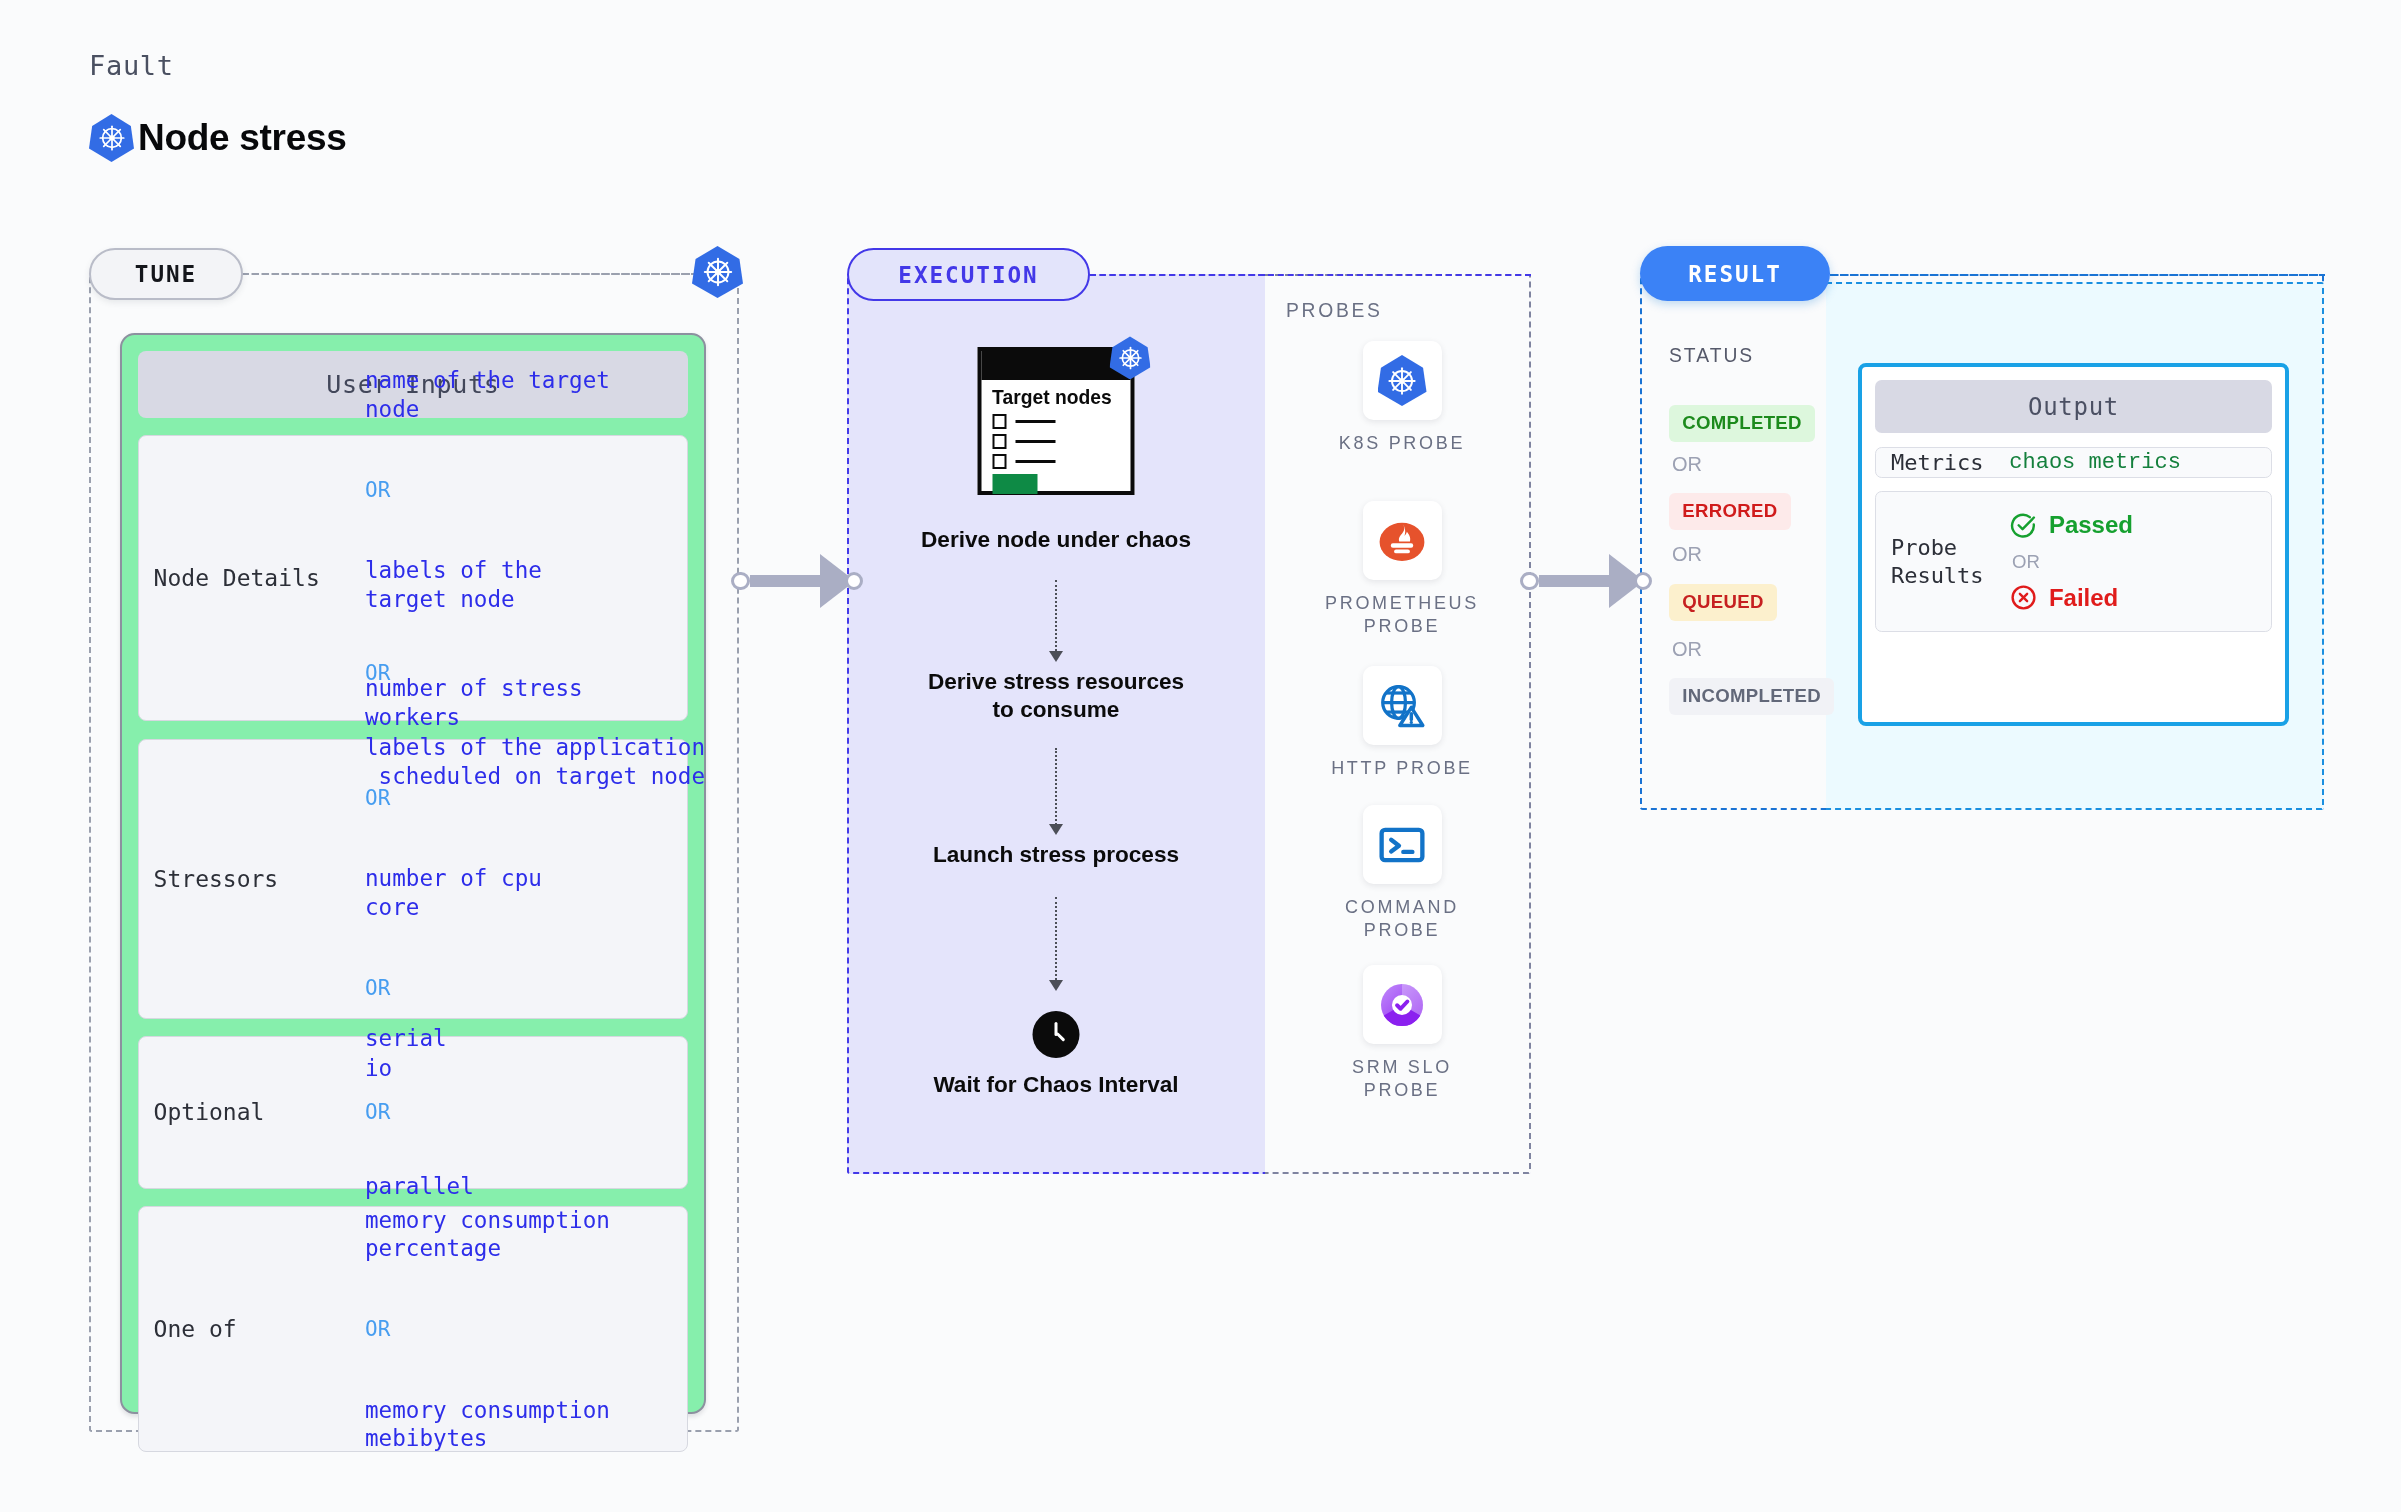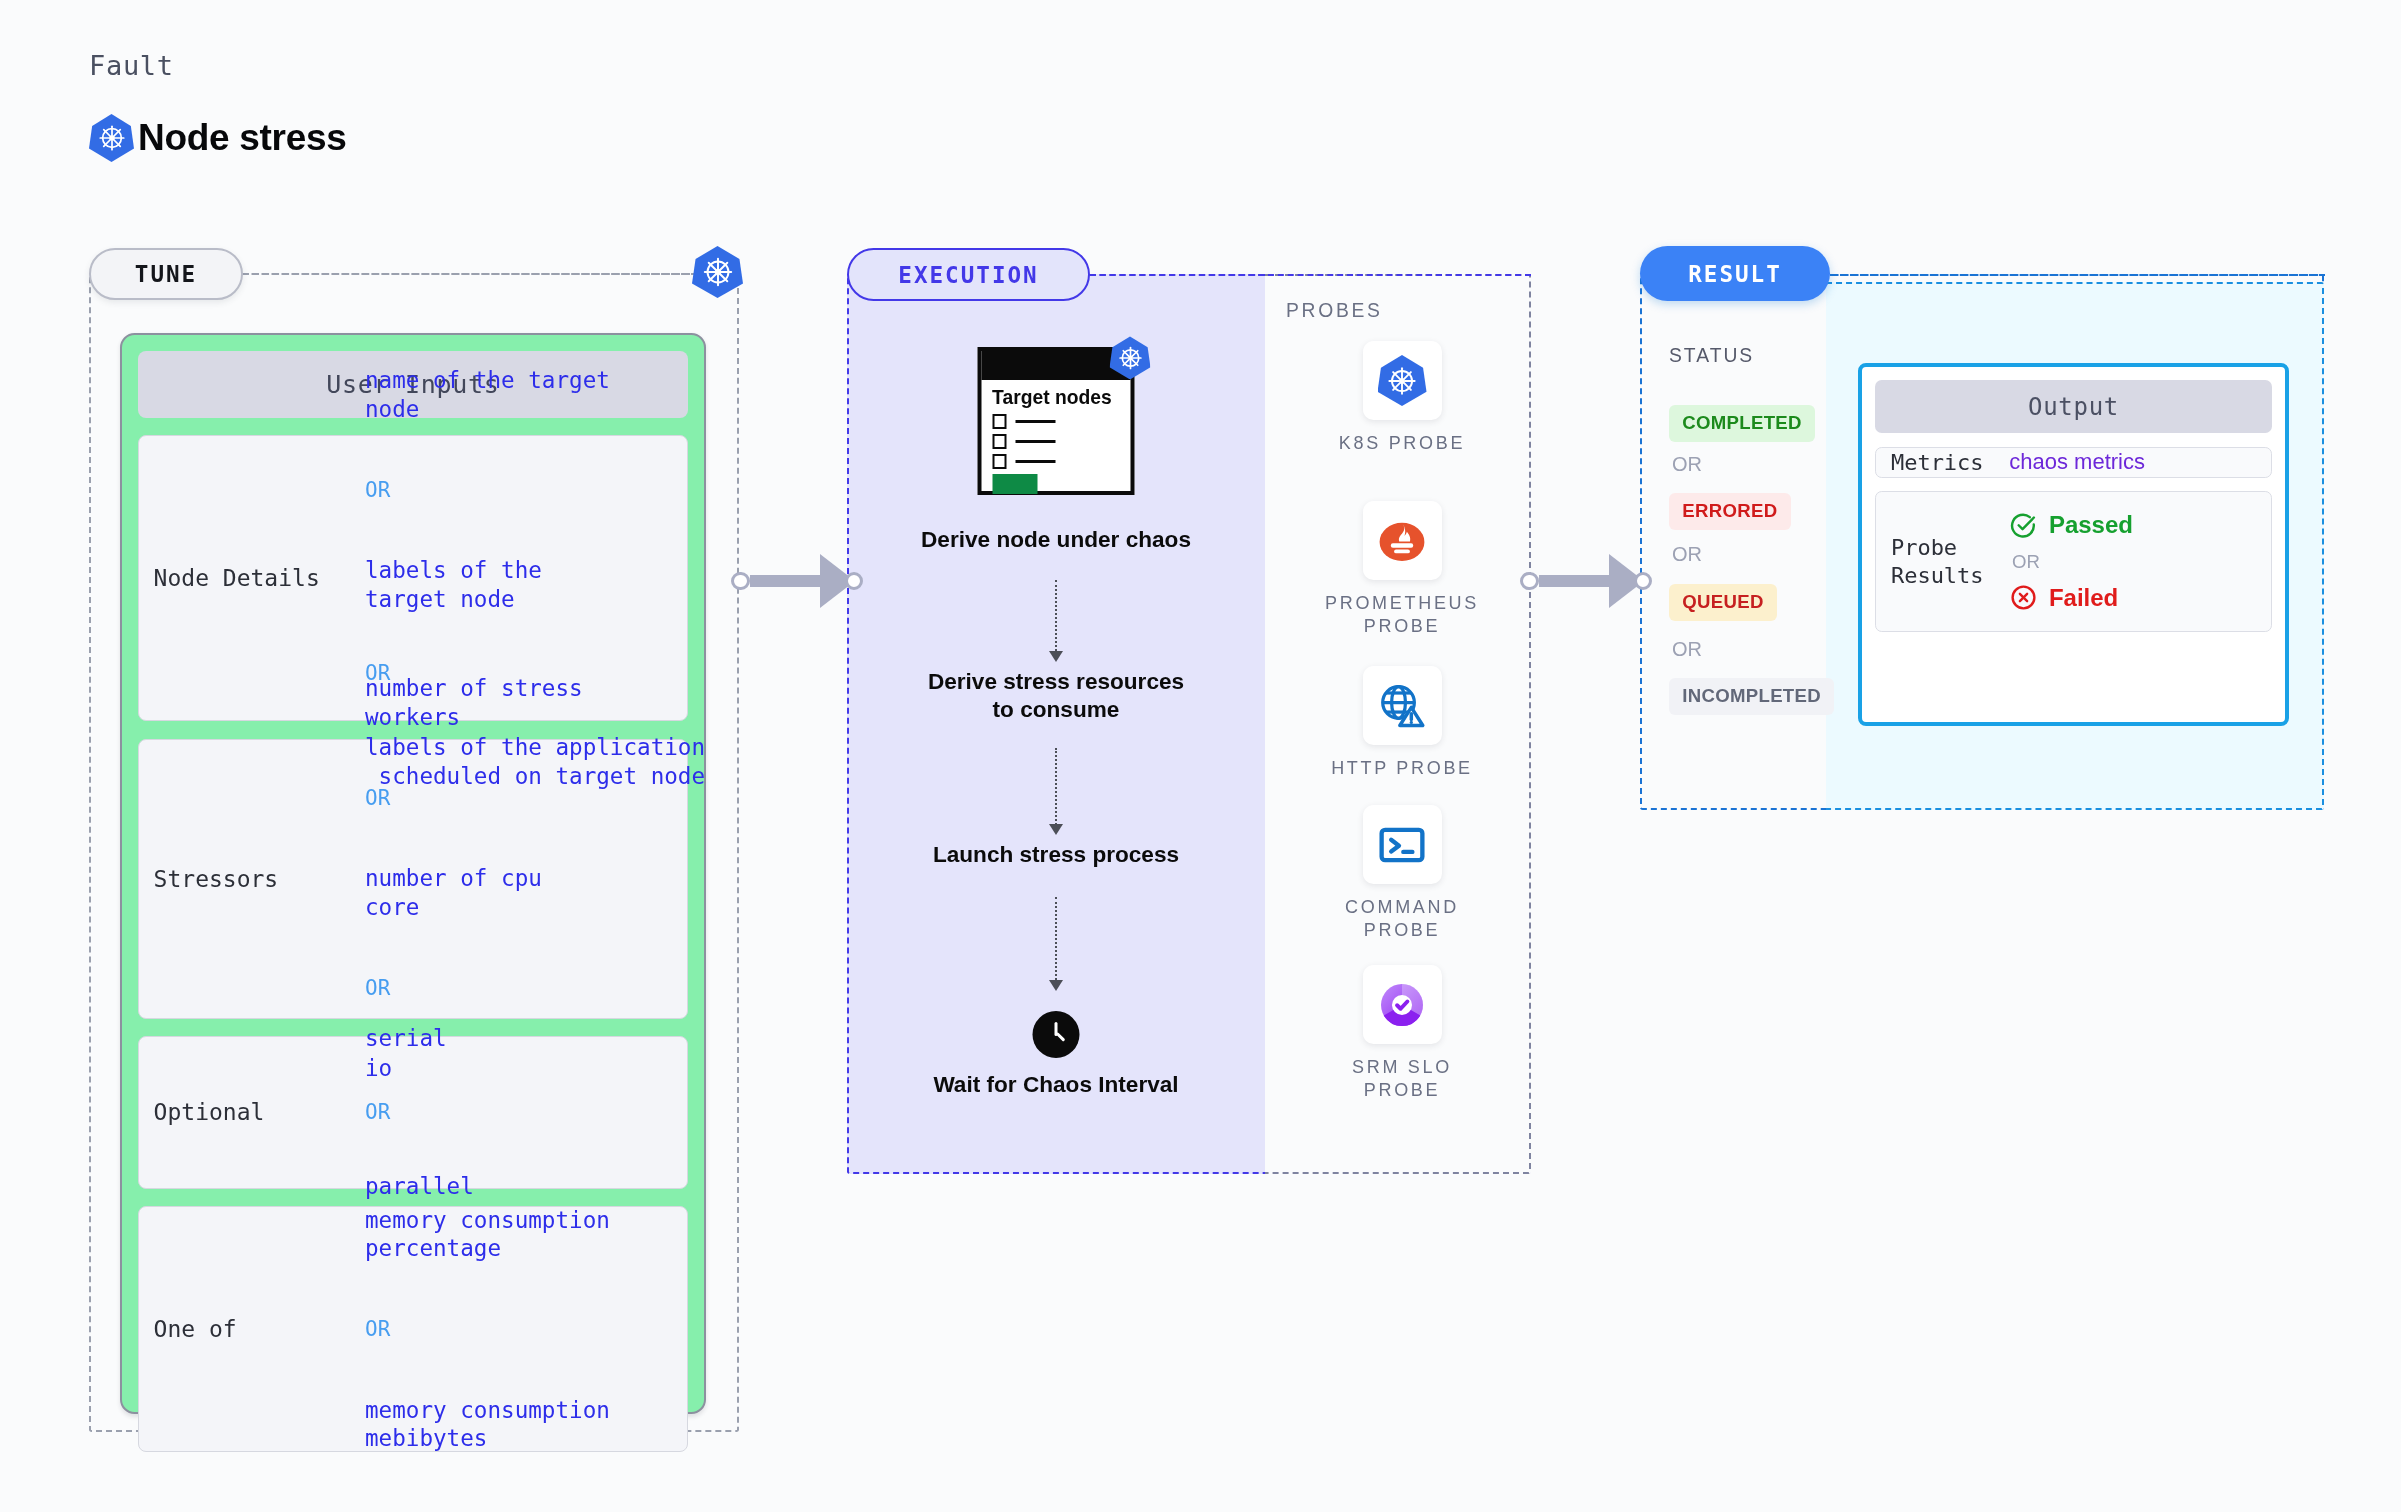--- a/index.html
+++ b/index.html
@@ -247,22 +247,22 @@
     margin-top: 13.3px; background: #f9fafc;
     border: 1.3px solid #dcdee6; border-radius: 6.7px;
     display: flex; align-items: center; padding: 1px 0;
   }
   .out-label {
     width: 133px; flex: none; padding-left: 14.6px;
     font-family: "DejaVu Sans Mono", monospace;
     font-size: 22px; color: #2c2f38; line-height: 1.25;
   }
   .out-val {
-    font-family: Liberation Sans, sans-serif;
-    font-size: 22px; color: #6d28d9;
+    font-family: Liberation Mono, monospace;
+    font-size: 22px; color: #15803d;
   }
   .res-line { display: flex; align-items: center; gap: 10.6px; }
   .res-text {
     font-family: "Liberation Sans", sans-serif;
     font-weight: bold; font-size: 24px;
   }
   .res-pass { color: #16a02f; }
   .res-fail { color: #e01b1b; }
   .res-or {
     font-family: "Liberation Sans", sans-serif;

